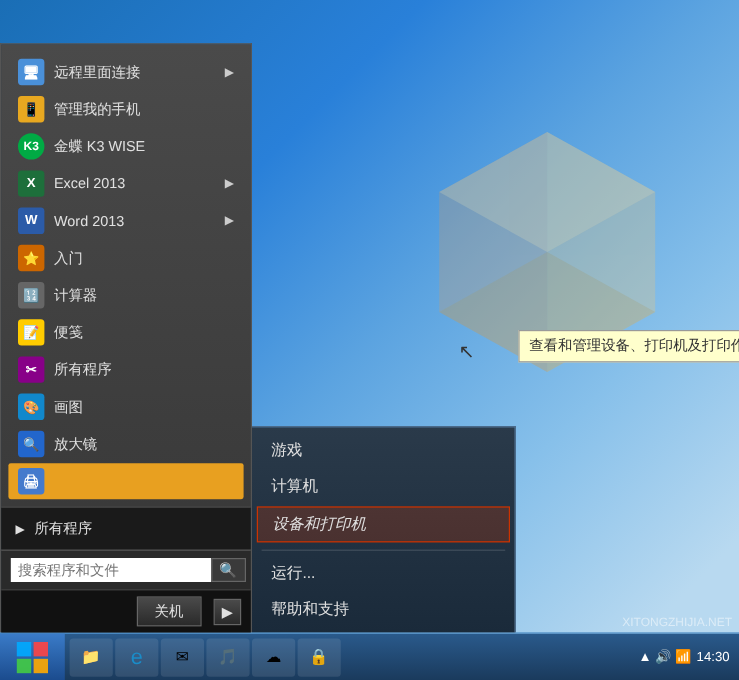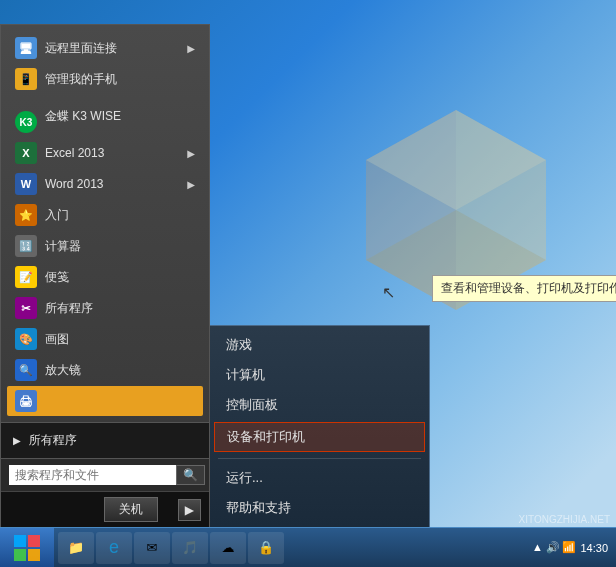--- a/index.html
+++ b/index.html
@@ -189,20 +189,21 @@
       cursor: pointer;
       font-size: 13px;
       position: relative;
     }
 
     .right-menu-item.active {
       background: rgba(255, 100, 50, 0.3);
       border: 1px solid #cc4400;
       margin: 1px 4px;
       padding: 5px 12px;
+      font-style: italic;
     }
 
     .right-menu-divider {
       height: 1px;
       background: rgba(255,255,255,0.15);
       margin: 4px 8px;
     }
 
     
     .tooltip {
@@ -213,21 +214,21 @@
       font-size: 12px;
       color: #333;
       white-space: nowrap;
       z-index: 300;
       pointer-events: none;
     }
 
     
     .icon-remote { background: #4a90d9; border-radius: 2px; }
     .icon-folder { background: #e8a820; border-radius: 2px; }
-    .icon-kingdee { background: #00aa44; border-radius: 50%; margin-top: 12px; }
+    .icon-kingdee { background: #00aa44; border-radius: 50%; }
     .icon-excel { background: #1d6f3b; border-radius: 2px; }
     .icon-word { background: #2b5ba8; border-radius: 2px; }
 
     .icon-box {
       width: 22px;
       height: 22px;
       border-radius: 3px;
       display: flex;
       align-items: center;
       justify-content: center;
@@ -341,41 +342,38 @@
       <span style="font-size:10px;">▶</span>
       <span>所有程序</span>
     </div>
   </div>
 
   <div class="search-bar">
     <input type="text" class="search-input" placeholder="搜索程序和文件" style="">
     <button class="search-btn">🔍</button>
   </div>
 
-  <div style="background:#111;padding:5px 8px;display:flex;align-items:center;justify-content:flex-end;gap:20px;border-top:1px solid #444;">
+  <div style="background:#111;padding:5px 8px;display:flex;align-items:center;justify-content:flex-end;gap:10px;border-top:1px solid #444;">
     <button style="background:linear-gradient(to bottom,#4a4a4a,#2a2a2a);color:#e0e0e0;border:1px solid #666;padding:3px 14px;font-size:12px;cursor:pointer;">关机</button>
     <button style="background:linear-gradient(to bottom,#4a4a4a,#2a2a2a);color:#e0e0e0;border:1px solid #666;padding:3px 6px;font-size:12px;cursor:pointer;">▶</button>
   </div>
 
 </div>
 
 <div class="start-menu-right">
 
 
   <div class="right-menu-item">
     <span>游戏</span>
   </div>
 
   <div class="right-menu-item">
     <span>计算机</span>
   </div>
 
-  <div class="right-menu-item">
-    <span>控制面板</span>
-  </div>
 
   <div class="right-menu-item active" style="background:rgba(200,50,0,0.25);border:1px solid #cc3300;margin:2px 4px;padding:5px 12px;">
     <span>设备和打印机</span>
   </div>
 
 
   <div class="right-menu-divider"></div>
 
   <div class="right-menu-item">
     <span>运行...</span>

